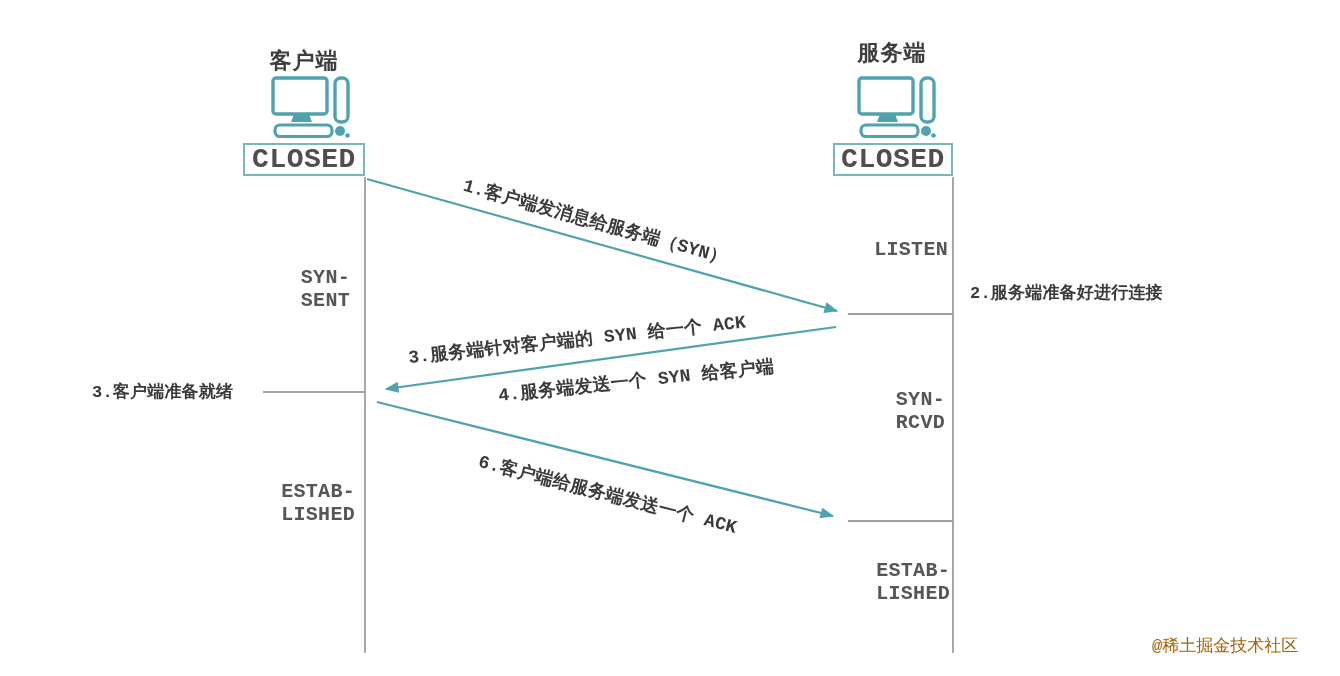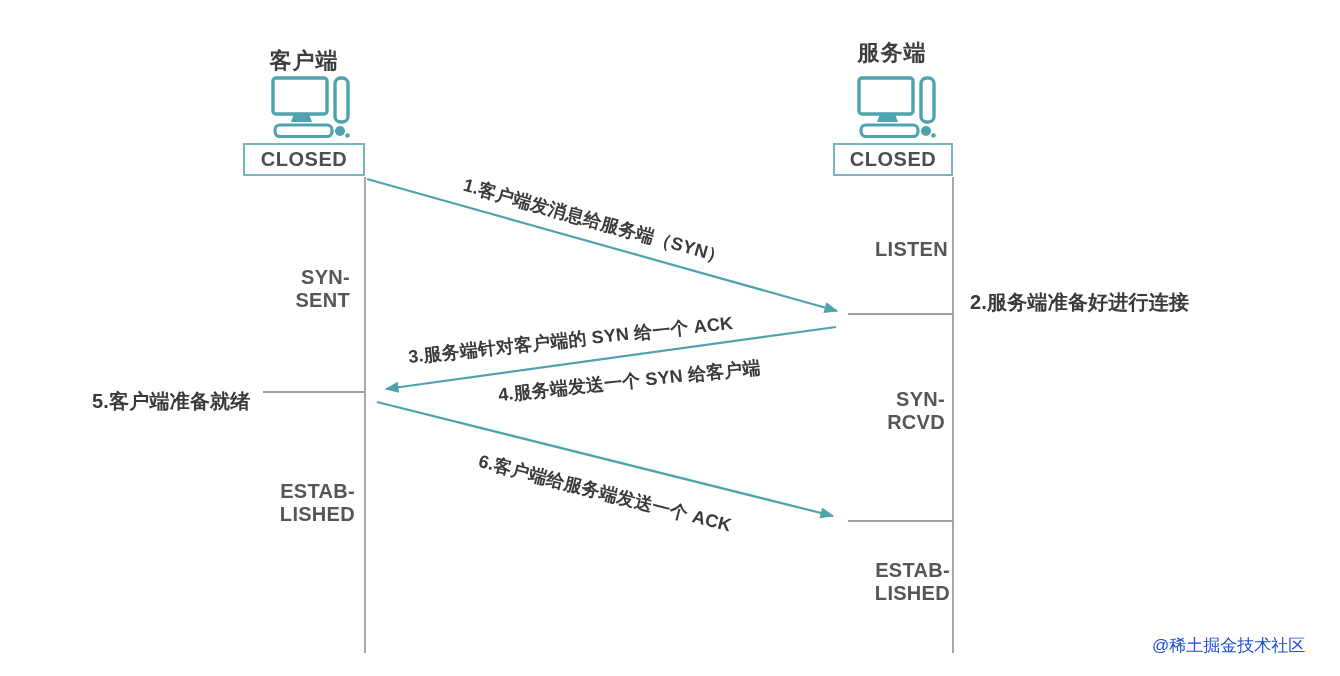--- a/index.html
+++ b/index.html
@@ -1,43 +1,43 @@
 <!DOCTYPE html>
 <html><head>
 <meta charset="utf-8">
 <style>
   html,body{margin:0;padding:0;background:#ffffff;}
   .canvas{
     position:relative;width:1340px;height:672px;background:#ffffff;overflow:hidden;
-    font-family:Liberation Sans, sans-serif;color:#3f3f3f;
+    font-family:Liberation Mono, monospace;color:#3f3f3f;
   }
   .abs{position:absolute;}
   .actor-title{
     font-size:22px;font-weight:700;color:#3d3d3d;text-align:center;letter-spacing:1px;
   }
   .icon-wrap{width:84px;height:62px;}
   .state-box{
     border:2px solid #79b5bd;background:#ffffff;
     display:flex;align-items:center;justify-content:center;
-    font-size:20px;font-weight:600;color:#4e4e4e;letter-spacing:0.5px;
+    font-size:28px;font-weight:600;color:#4e4e4e;letter-spacing:0.5px;
     box-sizing:border-box;
   }
   .state{
     font-size:20px;font-weight:600;color:#565656;text-align:right;
     white-space:pre-line;line-height:23px;letter-spacing:0.3px;
   }
   .msg{
     font-size:18px;font-weight:600;color:#3a3a3a;white-space:nowrap;
     transform-origin:0 0;letter-spacing:0.2px;
   }
   .note{
-    font-size:20px;font-weight:600;color:#3a3a3a;white-space:nowrap;letter-spacing:0.2px;margin-top:8px;
+    font-size:17px;font-weight:600;color:#3a3a3a;white-space:nowrap;letter-spacing:0.2px;
   }
   .watermark{
-    font-size:17px;color:#1d4ed8;white-space:nowrap;font-weight:400;
+    font-size:17px;color:#a16207;white-space:nowrap;font-weight:400;
   }
   svg.lines{position:absolute;left:0;top:0;pointer-events:none;}
 </style>
 </head>
 <body>
 
 <div class="canvas">
 
   <svg class="lines" width="1340" height="676" viewBox="0 0 1340 676">
     <defs>
@@ -98,17 +98,17 @@
 RCVD</div>
   <div class="abs state" style="left:840px;top:559px;width:110px;">ESTAB-
 LISHED</div>
 
   <div class="abs msg" style="left:467px;top:173px;transform:rotate(15.6deg);">1.客户端发消息给服务端（SYN）</div>
   <div class="abs msg" style="left:407px;top:345px;transform:rotate(-6deg);">3.服务端针对客户端的 SYN 给一个 ACK</div>
   <div class="abs msg" style="left:497px;top:383px;transform:rotate(-6deg);">4.服务端发送一个 SYN 给客户端</div>
   <div class="abs msg" style="left:482px;top:449px;transform:rotate(14.5deg);">6.客户端给服务端发送一个 ACK</div>
 
   <div class="abs note" style="left:970px;top:281px;">2.服务端准备好进行连接</div>
-  <div class="abs note" style="left:92px;top:380px;">5.客户端准备就绪</div>
+  <div class="abs note" style="left:92px;top:380px;">3.客户端准备就绪</div>
 
   <div class="abs watermark" style="left:1152px;top:634px;">@稀土掘金技术社区</div>
 
 </div>
 
 </body></html>

